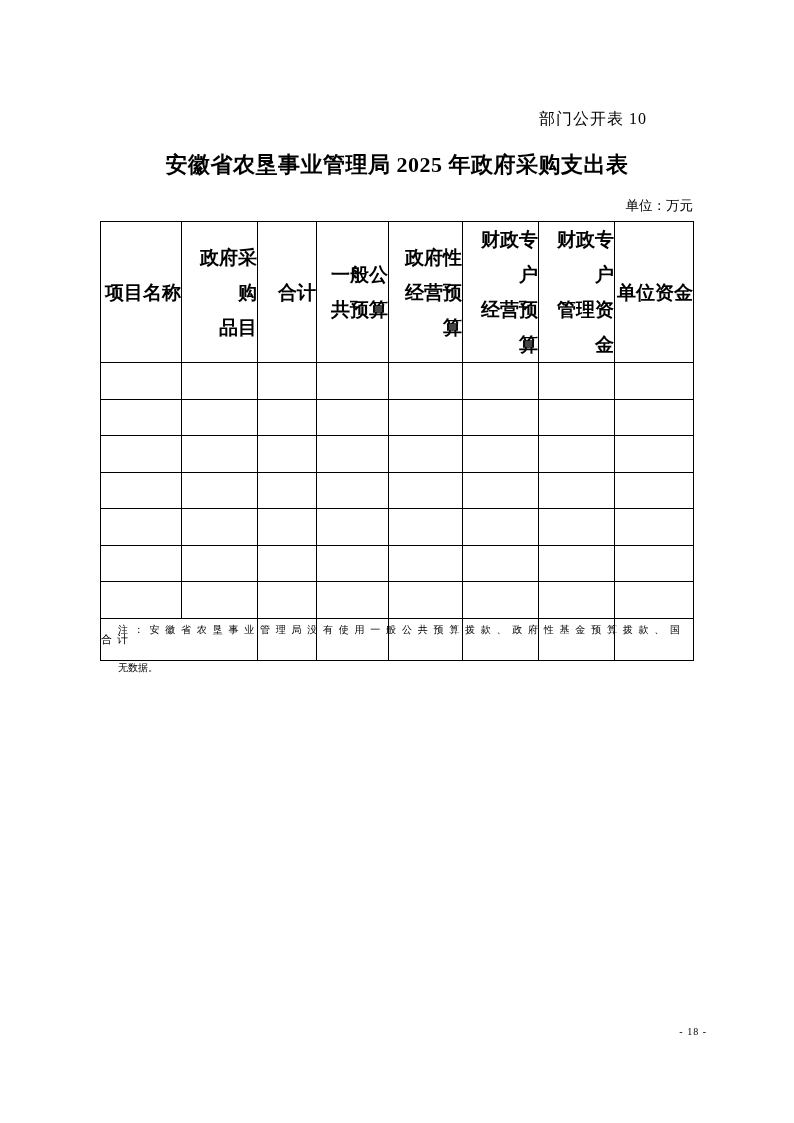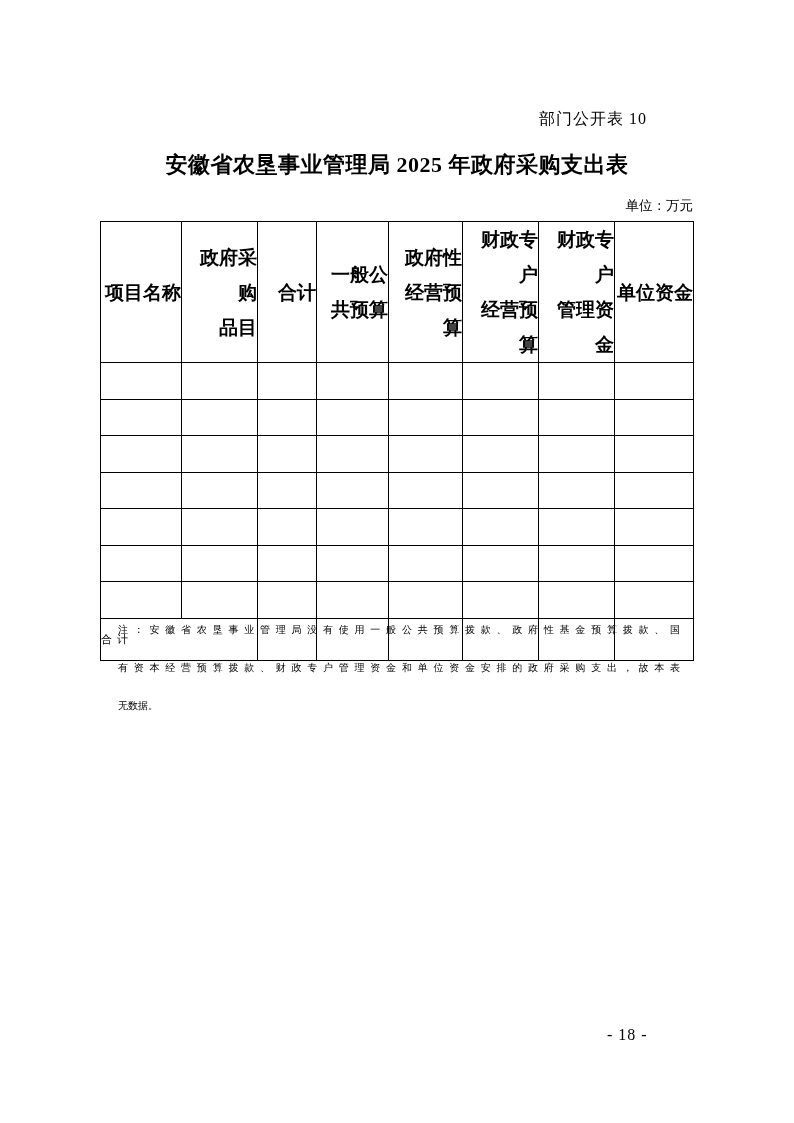--- a/index.html
+++ b/index.html
@@ -96,22 +96,22 @@
   .note-line.justified {
     white-space: normal;
     text-align: justify;
     text-align-last: justify;
   }
   .page-number {
     position: absolute;
     left: 607px;
     top: 1026px;
     width: 100px;
-    text-align: left;
-    font-size: 16px;
+    text-align: right;
+    font-size: 10px;
     letter-spacing: 1px;
   }
 </style>
 </head>
 <body>
 
 <div class="page">
 
   <div class="doc-label">部门公开表 10</div>
 
@@ -227,19 +227,18 @@
           <td></td>
           <td></td>
           <td></td>
           <td></td>
         </tr>
     </tbody>
   </table>
 
   <div class="note">
     <div class="note-line justified">注：安徽省农垦事业管理局没有使用一般公共预算拨款、政府性基金预算拨款、国</div>
-    <div class="note-line justified">有资本经营预算拨款、财政专户管理资金和单位资金安排的政府采购支出，故本表</div>
     <div class="note-line">无数据。</div>
   </div>
 
   <div class="page-number">- 18 -</div>
 
 </div>
 
 </body></html>

